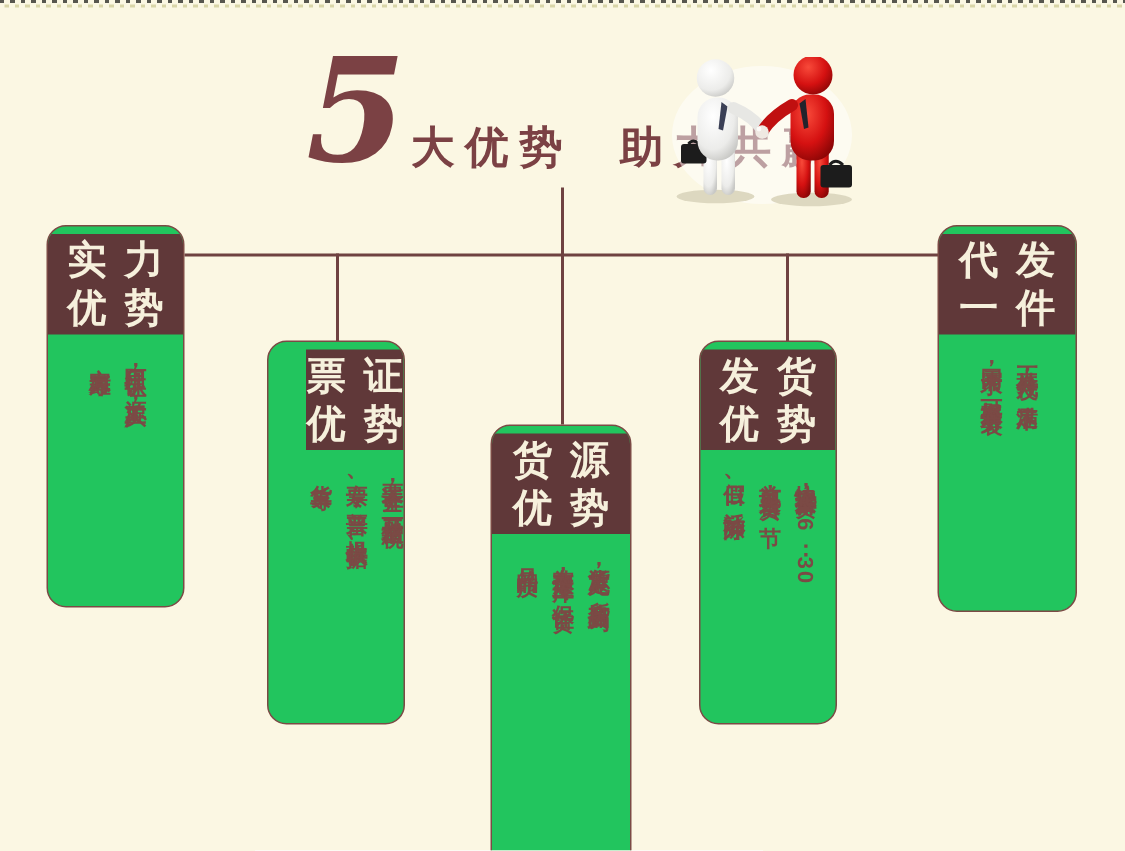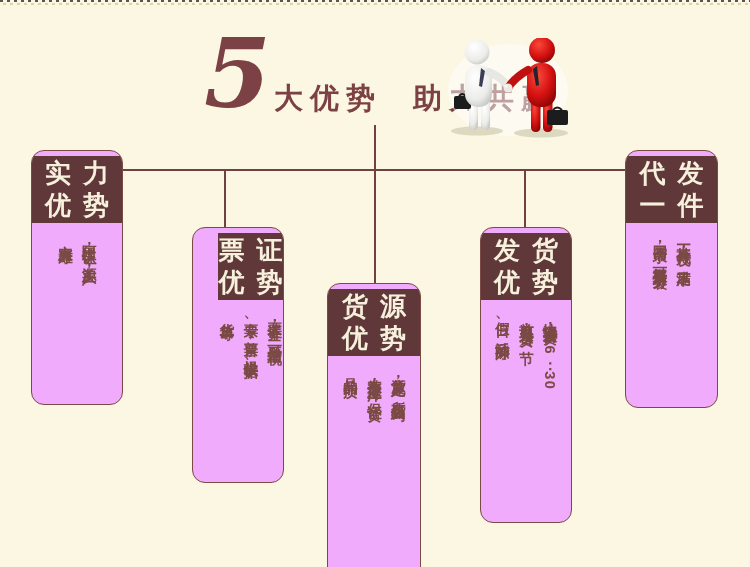--- a/index.html
+++ b/index.html
@@ -28,26 +28,26 @@
   }
   .figures{position:absolute;left:445px;top:38px;width:126px;height:100px;}
   .line{position:absolute;background:#6f4241;}
   .stem {left:374px;top:125px;width:2px;height:158px;}
   .hline{left:123px;top:169px;width:503px;height:2px;}
   .drop2{left:224px;top:169px;width:2px;height:59px;}
   .drop4{left:524px;top:169px;width:2px;height:59px;}
   .card{
     position:absolute;box-sizing:border-box;
     border:1px solid #7b4a45;border-radius:13px;
-    background:#f0abfc;overflow:hidden;
+    background:#22c55e;overflow:hidden;
   }
   .c1{left:31px; top:150px;width:92px;height:255px;}
-  .c2{left:192px;top:227px;width:92px;height:256px;padding-left:25px;}
+  .c2{left:178px;top:227px;width:92px;height:256px;padding-left:25px;}
   .c3{left:327px;top:283px;width:94px;height:323px;}
-  .c4{left:480px;top:227px;width:92px;height:296px;}
+  .c4{left:466px;top:227px;width:92px;height:256px;}
   .c5{left:625px;top:150px;width:93px;height:258px;}
   .card-header{
     margin-top:5px;background:#603839;color:#f6f0dc;
     font-size:26px;font-weight:bold;line-height:32px;
     padding:1px 0 2px 0;text-align:center;
   }
   .card-header .hl{letter-spacing:12px;margin-right:-12px;}
   .card-body{
     display:flex;flex-direction:row-reverse;justify-content:center;
     align-items:flex-start;gap:5px;padding-top:11px;

